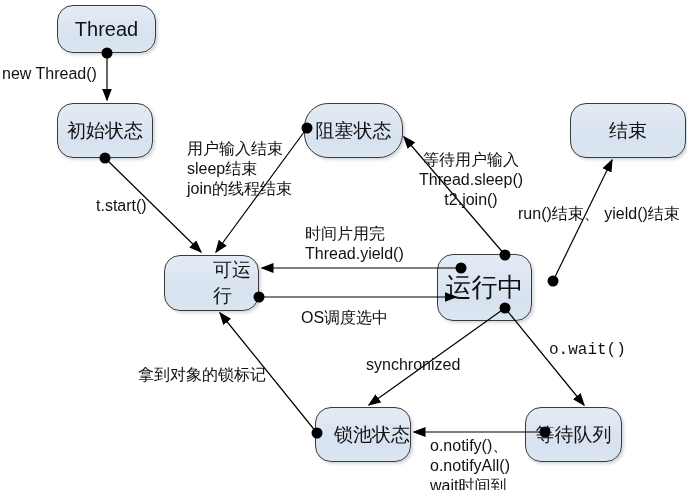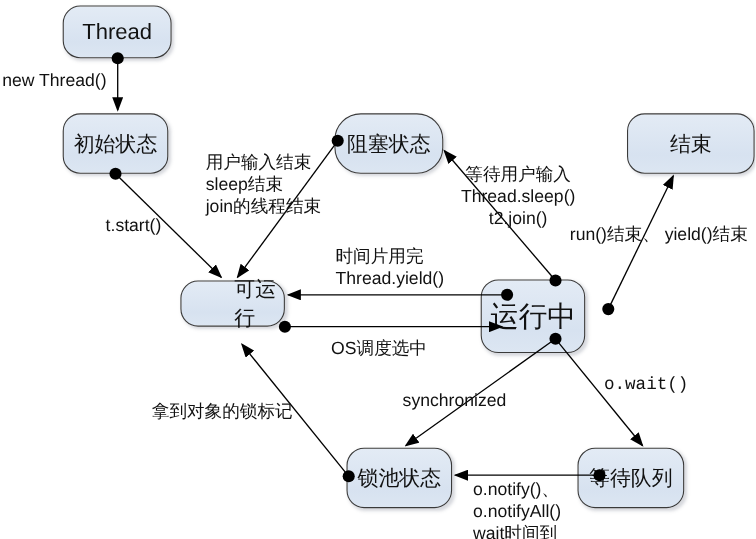--- a/index.html
+++ b/index.html
@@ -71,27 +71,27 @@
       </div>
       <div class="node" style="left: 57px; top: 103px; width: 96px; height: 55px; font-size: 19px; text-align: center;">
         <span>初始状态</span>
       </div>
       <div class="node" style="left: 304px; top: 103px; width: 99px; height: 55px; font-size: 19px; border-radius: 24px;">
         <span>阻塞状态</span>
       </div>
       <div class="node" style="left: 570px; top: 103px; width: 116px; height: 55px; font-size: 19px;">
         <span>结束</span>
       </div>
-      <div class="node" style="left: 164px; top: 255px; width: 95px; height: 42px; font-size: 19px; padding-left: 48px;">
+      <div class="node" style="left: 164px; top: 255px; width: 95px; height: 56px; font-size: 19px; padding-left: 48px;">
         <span>可运行</span>
       </div>
       <div class="node" style="left: 437px; top: 254px; width: 95px; height: 67px; font-size: 26px;">
         <span>运行中</span>
       </div>
-      <div class="node" style="left: 315px; top: 407px; width: 96px; height: 55px; font-size: 19px;">
+      <div class="node" style="left: 315px; top: 407px; width: 96px; height: 55px; font-size: 19px; justify-content: flex-end;">
         <span>锁池状态</span>
       </div>
       <div class="node" style="left: 525px; top: 407px; width: 97px; height: 55px; font-size: 19px;">
         <span>等待队列</span>
       </div>
     </div>
   <div id="labels-layer">
       <div class="edge-label" style="left: 2px; top: 64px;">new Thread()</div>
       <div class="edge-label" style="left: 96px; top: 196px;">t.start()</div>
       <div class="edge-label" style="left: 187px; top: 139px;">用户输入结束

